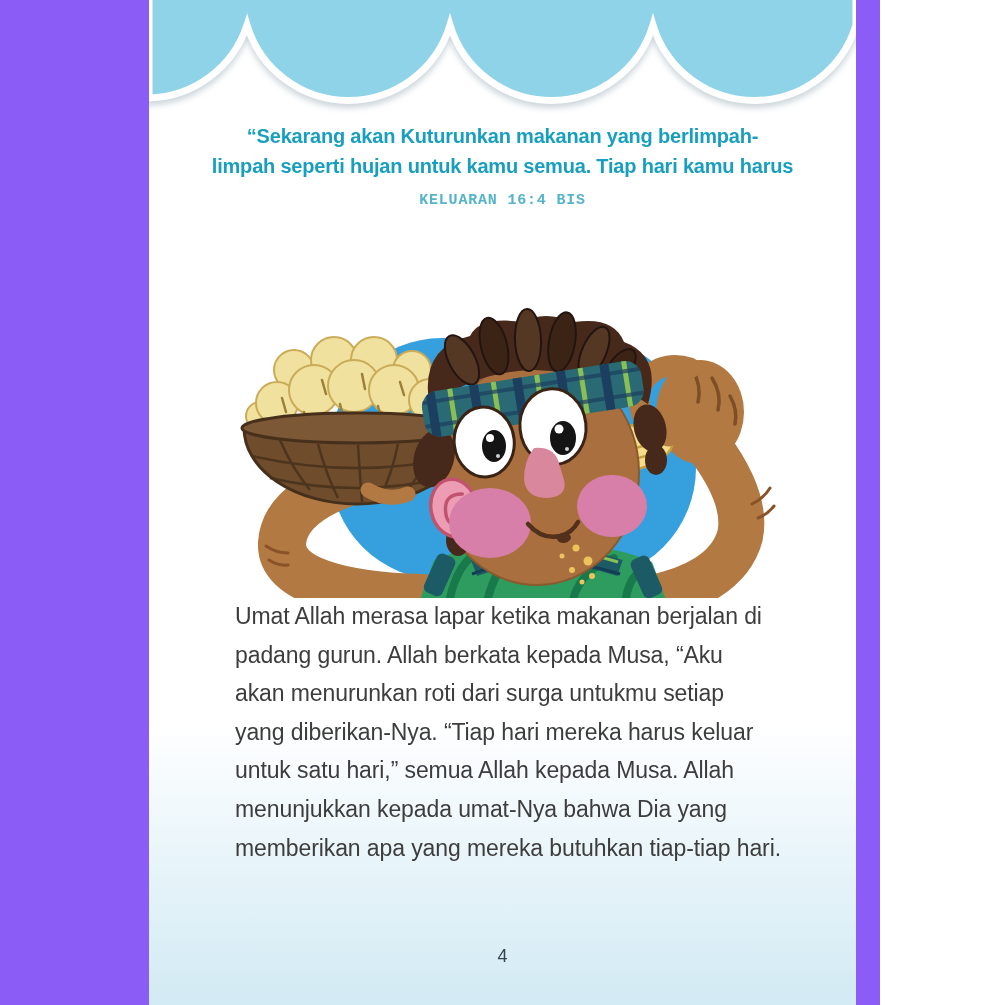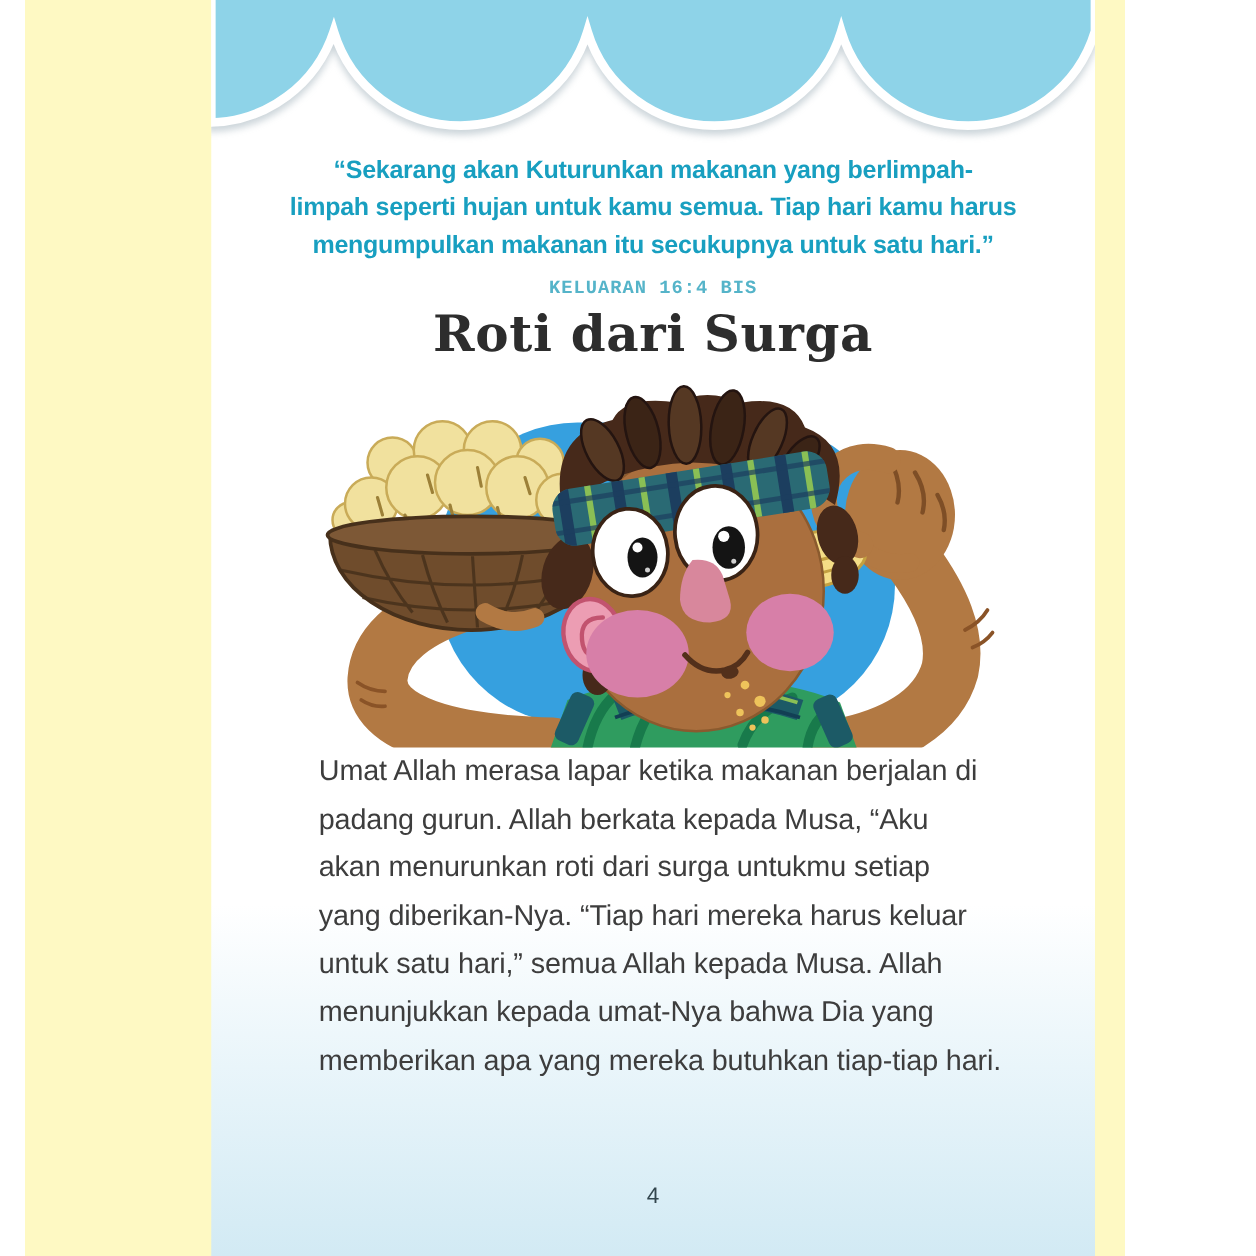--- a/index.html
+++ b/index.html
@@ -1,17 +1,17 @@
 <!DOCTYPE html>
 <html><head>
 <meta charset="utf-8">
 <style>
   html,body{margin:0;padding:0;background:#ffffff;}
-  .canvas{position:relative;width:880px;height:1005px;background:#fef9c3;overflow:hidden;
-          font-family:"Liberation Sans",sans-serif;margin-left:20px;}
+  .canvas{position:relative;width:880px;height:1005px;background:#8b5cf6;overflow:hidden;
+          font-family:"Liberation Sans",sans-serif;}
   .page{position:absolute;left:149px;top:0;width:707px;height:1005px;overflow:hidden;
         background:linear-gradient(180deg,#ffffff 0%,#ffffff 72%,#e9f5fa 85%,#d2eaf4 100%);}
   .scallops{position:absolute;left:0;top:0;width:707px;height:150px;overflow:visible;}
   .scallops path{filter:drop-shadow(0 4px 3px rgba(110,135,150,.35));}
   .quote{position:absolute;top:121px;left:8px;right:8px;text-align:center;
          color:#189fc0;font-weight:bold;font-size:20px;line-height:30px;letter-spacing:-0.2px;}
   .quote-ref{margin-top:5px;color:#55b4c9;font-size:15px;font-weight:bold;letter-spacing:0.8px;font-family:Liberation Mono, monospace;}
   .title{position:absolute;top:244px;left:0;width:100%;text-align:center;
          font-family:"DejaVu Serif",serif;font-weight:bold;font-size:40px;color:#2d2d2d;letter-spacing:0.5px;}
   .illus{position:absolute;top:308px;left:73px;width:560px;height:290px;}
@@ -27,25 +27,23 @@
 <div class="canvas">
   <div class="page">
 
     <svg class="scallops" viewBox="0 0 707 150" style="overflow:visible">
       <path d="M0,-12 L0,98 A106,106 0 0 0 98,25 A106,106 0 0 0 301,25 A106,106 0 0 0 504,25 A106,106 0 0 0 707,25 L707,-12 Z" fill="#8ed3e8" stroke="#ffffff" stroke-width="7"></path>
     </svg>
 
     <div class="quote">
       <div>“Sekarang akan Kuturunkan makanan yang berlimpah-</div>
       <div>limpah seperti hujan untuk kamu semua. Tiap hari kamu harus</div>
-      <div>mengumpulkan makanan itu secukupnya untuk satu hari.”</div>
       <div class="quote-ref">KELUARAN 16:4 BIS</div>
     </div>
 
-    <div class="title">Roti dari Surga</div>
 
     <svg class="illus" viewBox="0 0 560 290">
 
       <rect x="108" y="30" width="366" height="242" rx="112" fill="#36a0df"></rect>
 
       <g>
         <path d="M200 290 C120 288 58 272 60 235 C62 205 92 185 132 172" stroke="#b27943" stroke-width="48" fill="none" stroke-linecap="round"></path>
         <path d="M44 238 q 10 7 22 7 M47 252 q 9 6 19 5" stroke="#8a5327" stroke-width="3" fill="none" stroke-linecap="round"></path>
         <circle cx="138" cy="170" r="26" fill="#b27943"></circle>
       </g>

